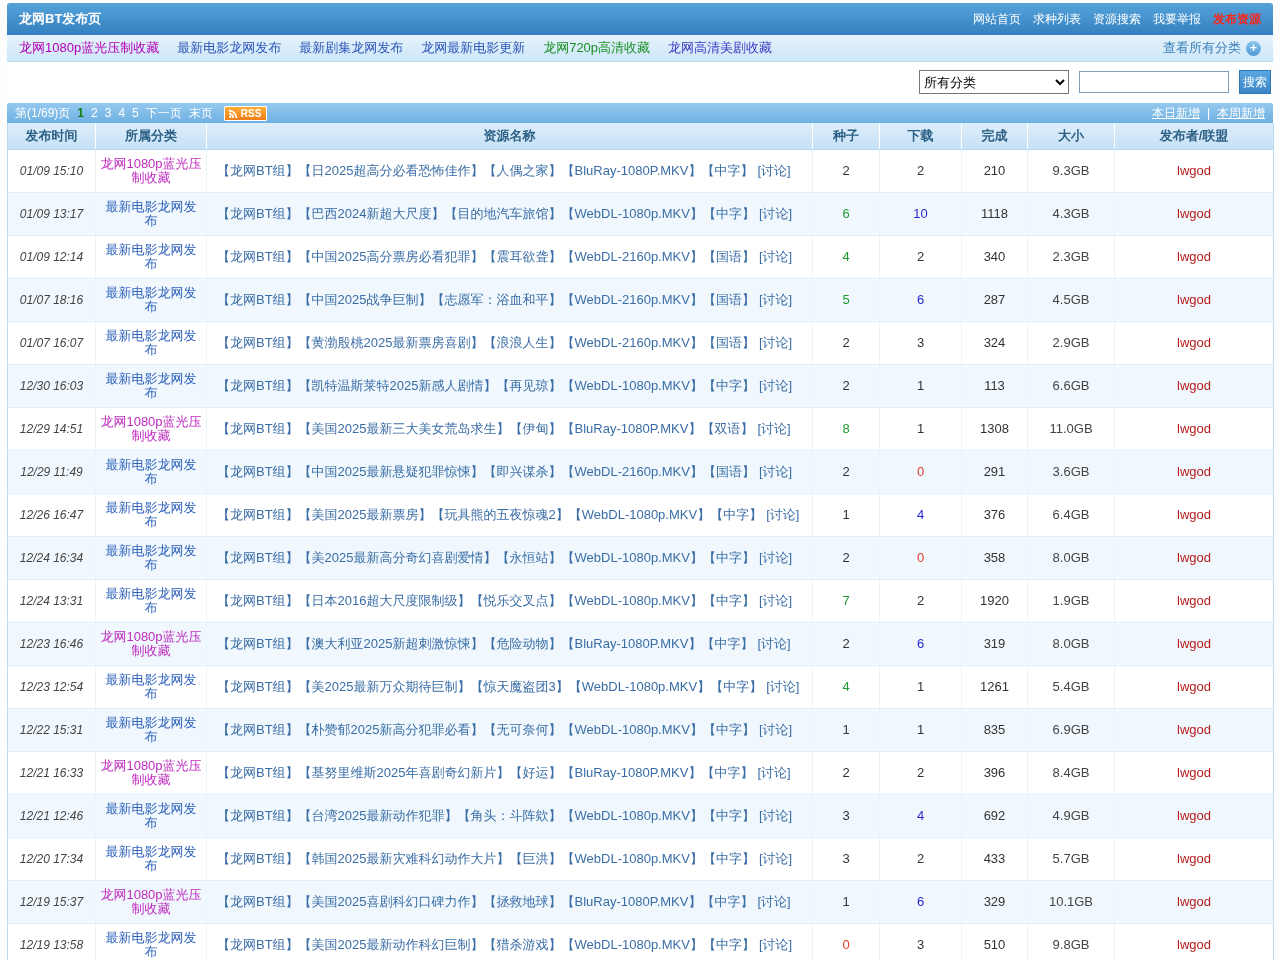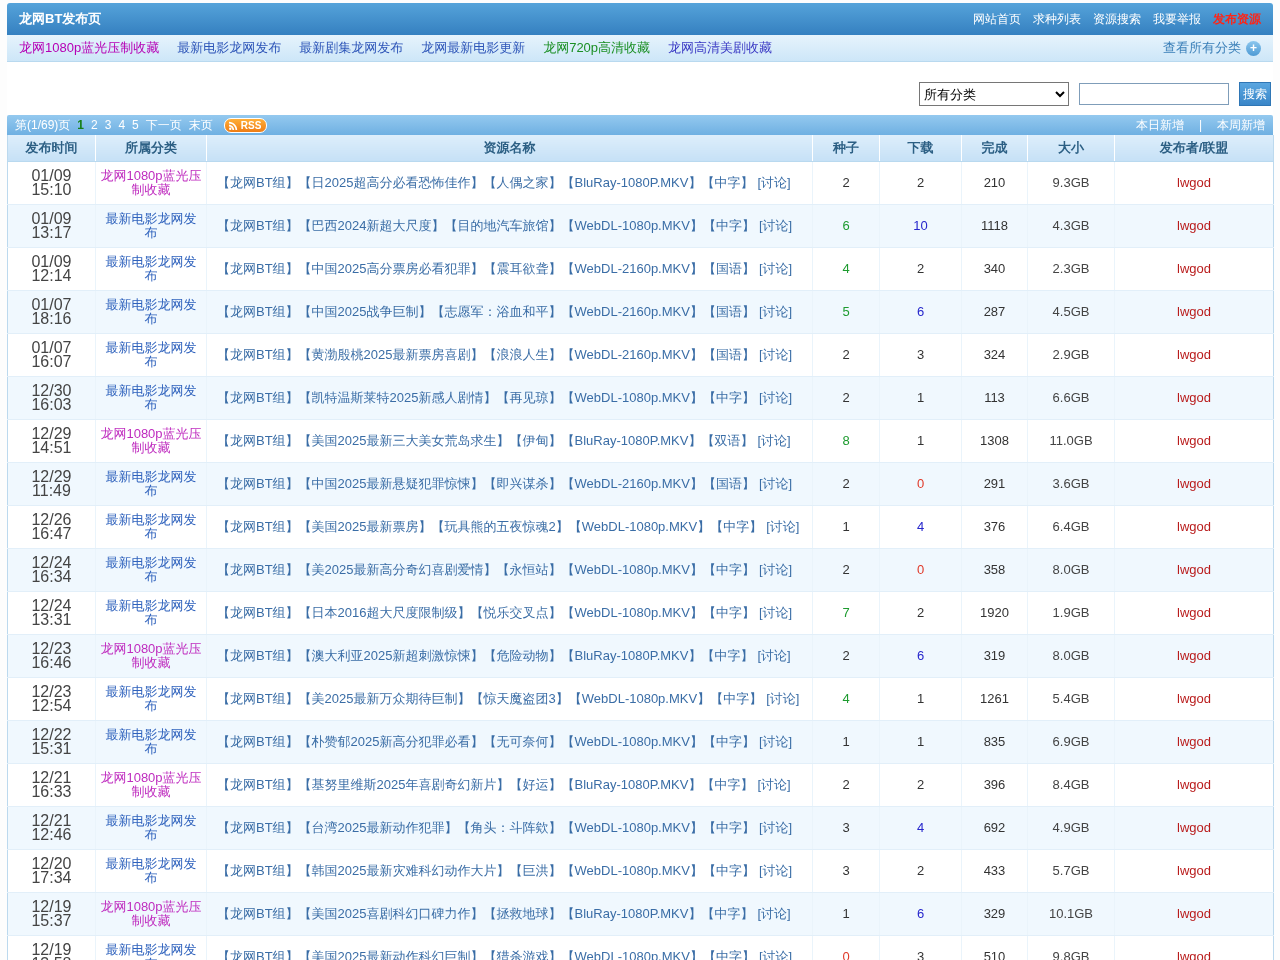--- a/index.html
+++ b/index.html
@@ -31,63 +31,63 @@
   .nav-link { text-decoration:none; cursor:pointer; }
   .nav-right { margin-left:auto; color:#3a7fb8; display:flex; align-items:center; gap:5px; cursor:pointer; }
   .plus-icon {
     width:15px; height:15px; border-radius:50%;
     background:linear-gradient(#8cc7ee,#4e9ad4);
     color:#fff; font-size:12px; line-height:14px; text-align:center; font-weight:bold;
     display:inline-block;
   }
 
   
-  .searchbar { display:flex; justify-content:flex-end; align-items:center; gap:10px; padding:20px 2px 9px 2px; background:#fff; }
+  .searchbar { display:flex; justify-content:flex-end; align-items:center; gap:10px; padding:8px 2px 9px 2px; background:#fff; }
   .cat-select { width:150px; height:24px; font-size:13px; border:1px solid #767676; background:#fff; }
   .search-input { width:150px; height:22px; border:1px solid #7f9db9; font-size:13px; padding:0 4px; }
   .search-btn {
     height:24px; min-width:30px; background:linear-gradient(#5aa6e0,#3a86c8);
     color:#fff; border:1px solid #2f76b5; font-size:12px; padding:0 3px; cursor:pointer;
   }
 
   
   .pager {
     height:20px; background:linear-gradient(#94c9ef,#6fb0e2);
     border-radius:2px 2px 0 0;
     display:flex; align-items:center; padding:0 8px; color:#fff; font-size:12px; gap:7px;
   }
   .page-info { color:#fff; }
   .page-current { color:#157f15; font-weight:bold; }
   .page-num, .page-nav { color:#fff; text-decoration:none; cursor:pointer; }
   .rss-badge {
-    background:linear-gradient(#ffae37,#ef7d15); border:1px solid #fff; border-radius:7px;
+    background:linear-gradient(#ffae37,#ef7d15); border:1px solid #fff; border-radius:1px;
     color:#fff; font-weight:bold; font-size:10px; padding:1px 5px 1px 4px;
     display:inline-flex; align-items:center; gap:3px; cursor:pointer; margin-left:4px;
   }
   .rss-badge svg { display:block; }
-  .pager-right { margin-left:auto; display:flex; gap:15px; align-items:center; }
+  .pager-right { margin-left:auto; display:flex; gap:7px; align-items:center;text-decoration:underline; }
   .pager-link { color:#fff; text-decoration:none; cursor:pointer; }
 
   
   table { width:100%; border-collapse:collapse; table-layout:fixed; background:#fff;
           border:1px solid #bcd9ee; border-top:none; font-size:13px; }
   thead th {
     background:linear-gradient(#ddeefb,#c6e1f6); color:#2c5f84; font-weight:bold;
     font-size:13px; height:26px; border-left:1px solid #ffffff; border-bottom:1px solid #b9d9ef;
     text-align:center; padding:0;
   }
   thead th:first-child { border-left:none; }
   tbody td {
     padding:7px 4px; line-height:14px; text-align:center;
     border-bottom:1px solid #e2eff9; border-left:1px solid #eaf4fb;
     overflow:hidden; white-space:normal;
   }
   tbody td:first-child { border-left:none; }
   tr.alt { background:#f0f8fe; }
-  .cell-time { color:#444; font-size:16px; }
+  .cell-time { color:#444; font-size:12px;font-style:italic; }
   .cat { text-decoration:none; cursor:pointer; }
   .cat-movie { color:#2f62bd; }
   .cat-bluray { color:#bf2cbf; }
   .cell-title { text-align:left; padding-left:10px; }
   .title-link { color:#3a6da6; text-decoration:none; cursor:pointer; }
   .discuss-link { color:#3a6da6; text-decoration:none; cursor:pointer; margin-left:4px; }
   .num { color:#333; }
   .seed-hi { color:#1d9b2f; }
   .dl-hi { color:#2626cc; }
   .zero { color:#e03a2a; }

